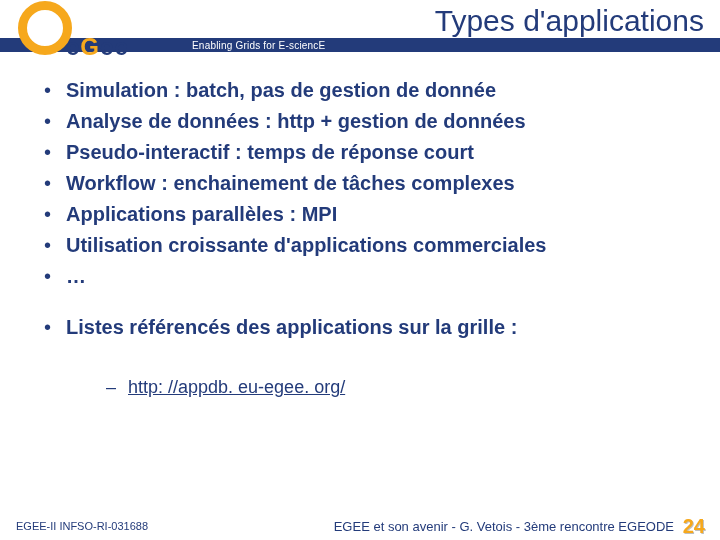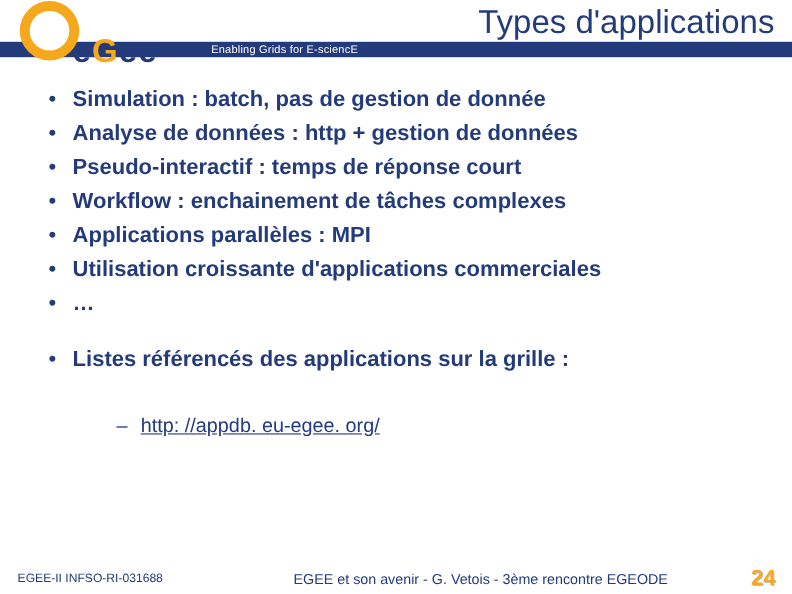--- a/index.html
+++ b/index.html
@@ -2,37 +2,37 @@
 <html><head>
 <meta charset="utf-8">
 <style>
   * { margin: 0; padding: 0; box-sizing: border-box; }
   html, body { width: 720px; height: 540px; font-family: Arial, Helvetica, sans-serif; background: #fff; overflow: hidden; }
   .slide { width: 720px; height: 540px; position: relative; }
   .header { position: relative; height: 56px; }
   .header-bar { position: absolute; left: 0; right: 0; top: 38px; height: 14px; background: #233b7a; }
   .logo { position: absolute; top: 0; left: 0; width: 180px; height: 56px; display: flex; align-items: center; }
   .logo-circle { width: 54px; height: 54px; border-radius: 50%; background: #fff; border: 9px solid #f6a81c; margin-left: 18px; position: relative; z-index: 2; }
-  .logo-text { margin-left: -6px; font-size: 30px; font-weight: 700; letter-spacing: 1px; margin-top: 38px; }
+  .logo-text { margin-left: -6px; font-size: 24px; font-weight: 700; letter-spacing: 1px; margin-top: 38px; }
   .logo-e  { color: #233b7a; }
   .logo-g  { color: #f6a81c; }
   .title { position: absolute; right: 16px; top: 4px; font-size: 30px; font-weight: 400; color: #233b7a; }
   .tagline { position: absolute; left: 192px; top: 40px; font-size: 10px; color: #fff; letter-spacing: 0.2px; }
   .content { padding: 20px 30px 0 30px; color: #233b7a; font-size: 20px; }
   .content ul.main { list-style: none; }
   .content ul.main > li { position: relative; padding-left: 36px; font-weight: 700; line-height: 1.45; margin-bottom: 2px; }
   .content ul.main > li::before { content: "•"; position: absolute; left: 14px; font-weight: 400; }
   .content ul.sub { list-style: none; margin-top: 4px; }
   .content ul.sub > li { position: relative; padding-left: 62px; font-weight: 400; font-size: 18px; line-height: 1.6; margin-top: 31px; }
   .content ul.sub > li::before { content: "–"; position: absolute; left: 40px; }
   .underline { text-decoration: underline; }
   .gap { height: 20px; }
   .footer { position: absolute; bottom: 0; left: 0; right: 0; height: 28px; display: flex; align-items: center; }
   .footer-left { font-size: 11px; color: #233b7a; padding-left: 16px; width: 200px; }
-  .footer-mid { flex: 1; text-align: center; font-size: 13px; color: #233b7a; }
+  .footer-mid { flex: 1; text-align: right; font-size: 13px; color: #233b7a; }
   .footer-right { width: 46px; text-align: right; padding-right: 15px; font-size: 20px; color: #f6a81c; font-weight: 700; text-shadow: 1px 1px 0 rgba(0,0,0,0.25); }
 </style>
 </head>
 <body>
 
 <div class="slide">
   <div class="header">
     <div class="header-bar"></div>
     <div class="logo">
       <div class="logo-circle"></div>

